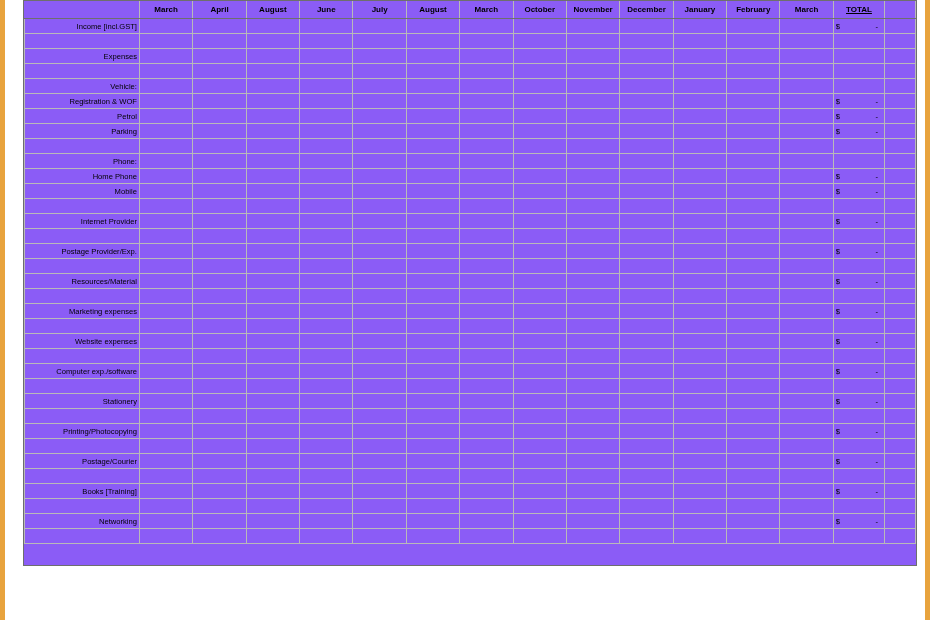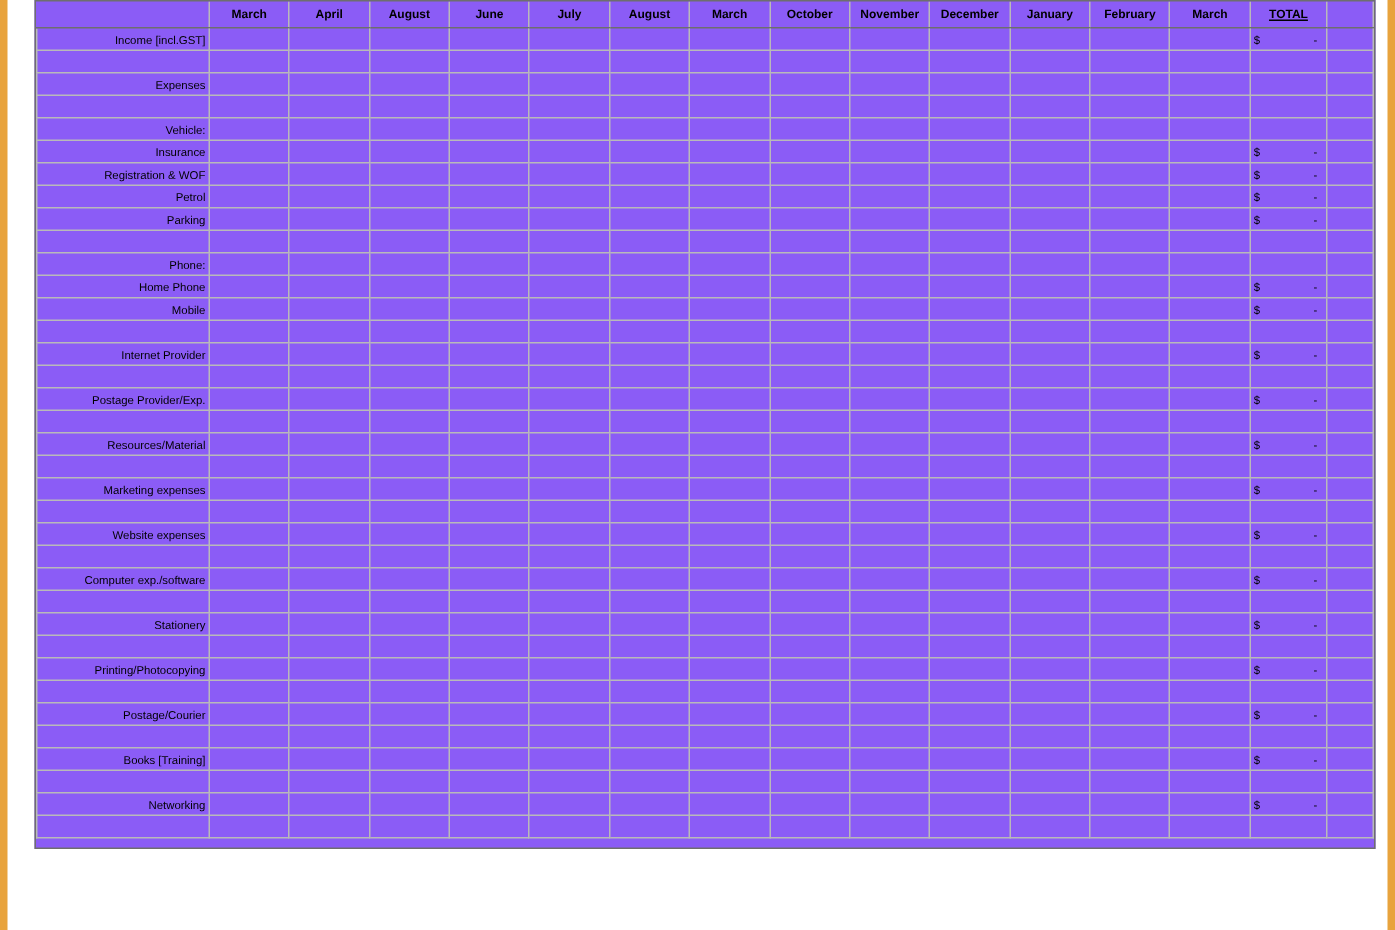--- a/index.html
+++ b/index.html
@@ -205,41 +205,20 @@
             <td class="mon"></td>
             <td class="mon"></td>
             <td class="mon"></td>
             <td class="mon"></td>
             <td class="mon"></td>
             <td class="mon"></td>
             <td class="tot"></td>
             <td class="tail"></td>
           </tr>
           <tr>
-            <td class="lbl ind1">Insurance</td>
-            <td class="mon"></td>
-            <td class="mon"></td>
-            <td class="mon"></td>
-            <td class="mon"></td>
-            <td class="mon"></td>
-            <td class="mon"></td>
-            <td class="mon"></td>
-            <td class="mon"></td>
-            <td class="mon"></td>
-            <td class="mon"></td>
-            <td class="mon"></td>
-            <td class="mon"></td>
-            <td class="mon"></td>
-            <td class="tot money">
-              <span class="d">$</span>
-              <span class="v">-</span>
-            </td>
-            <td class="tail"></td>
-          </tr>
-          <tr>
             <td class="lbl ind1">Registration &amp; WOF</td>
             <td class="mon"></td>
             <td class="mon"></td>
             <td class="mon"></td>
             <td class="mon"></td>
             <td class="mon"></td>
             <td class="mon"></td>
             <td class="mon"></td>
             <td class="mon"></td>
             <td class="mon"></td>

